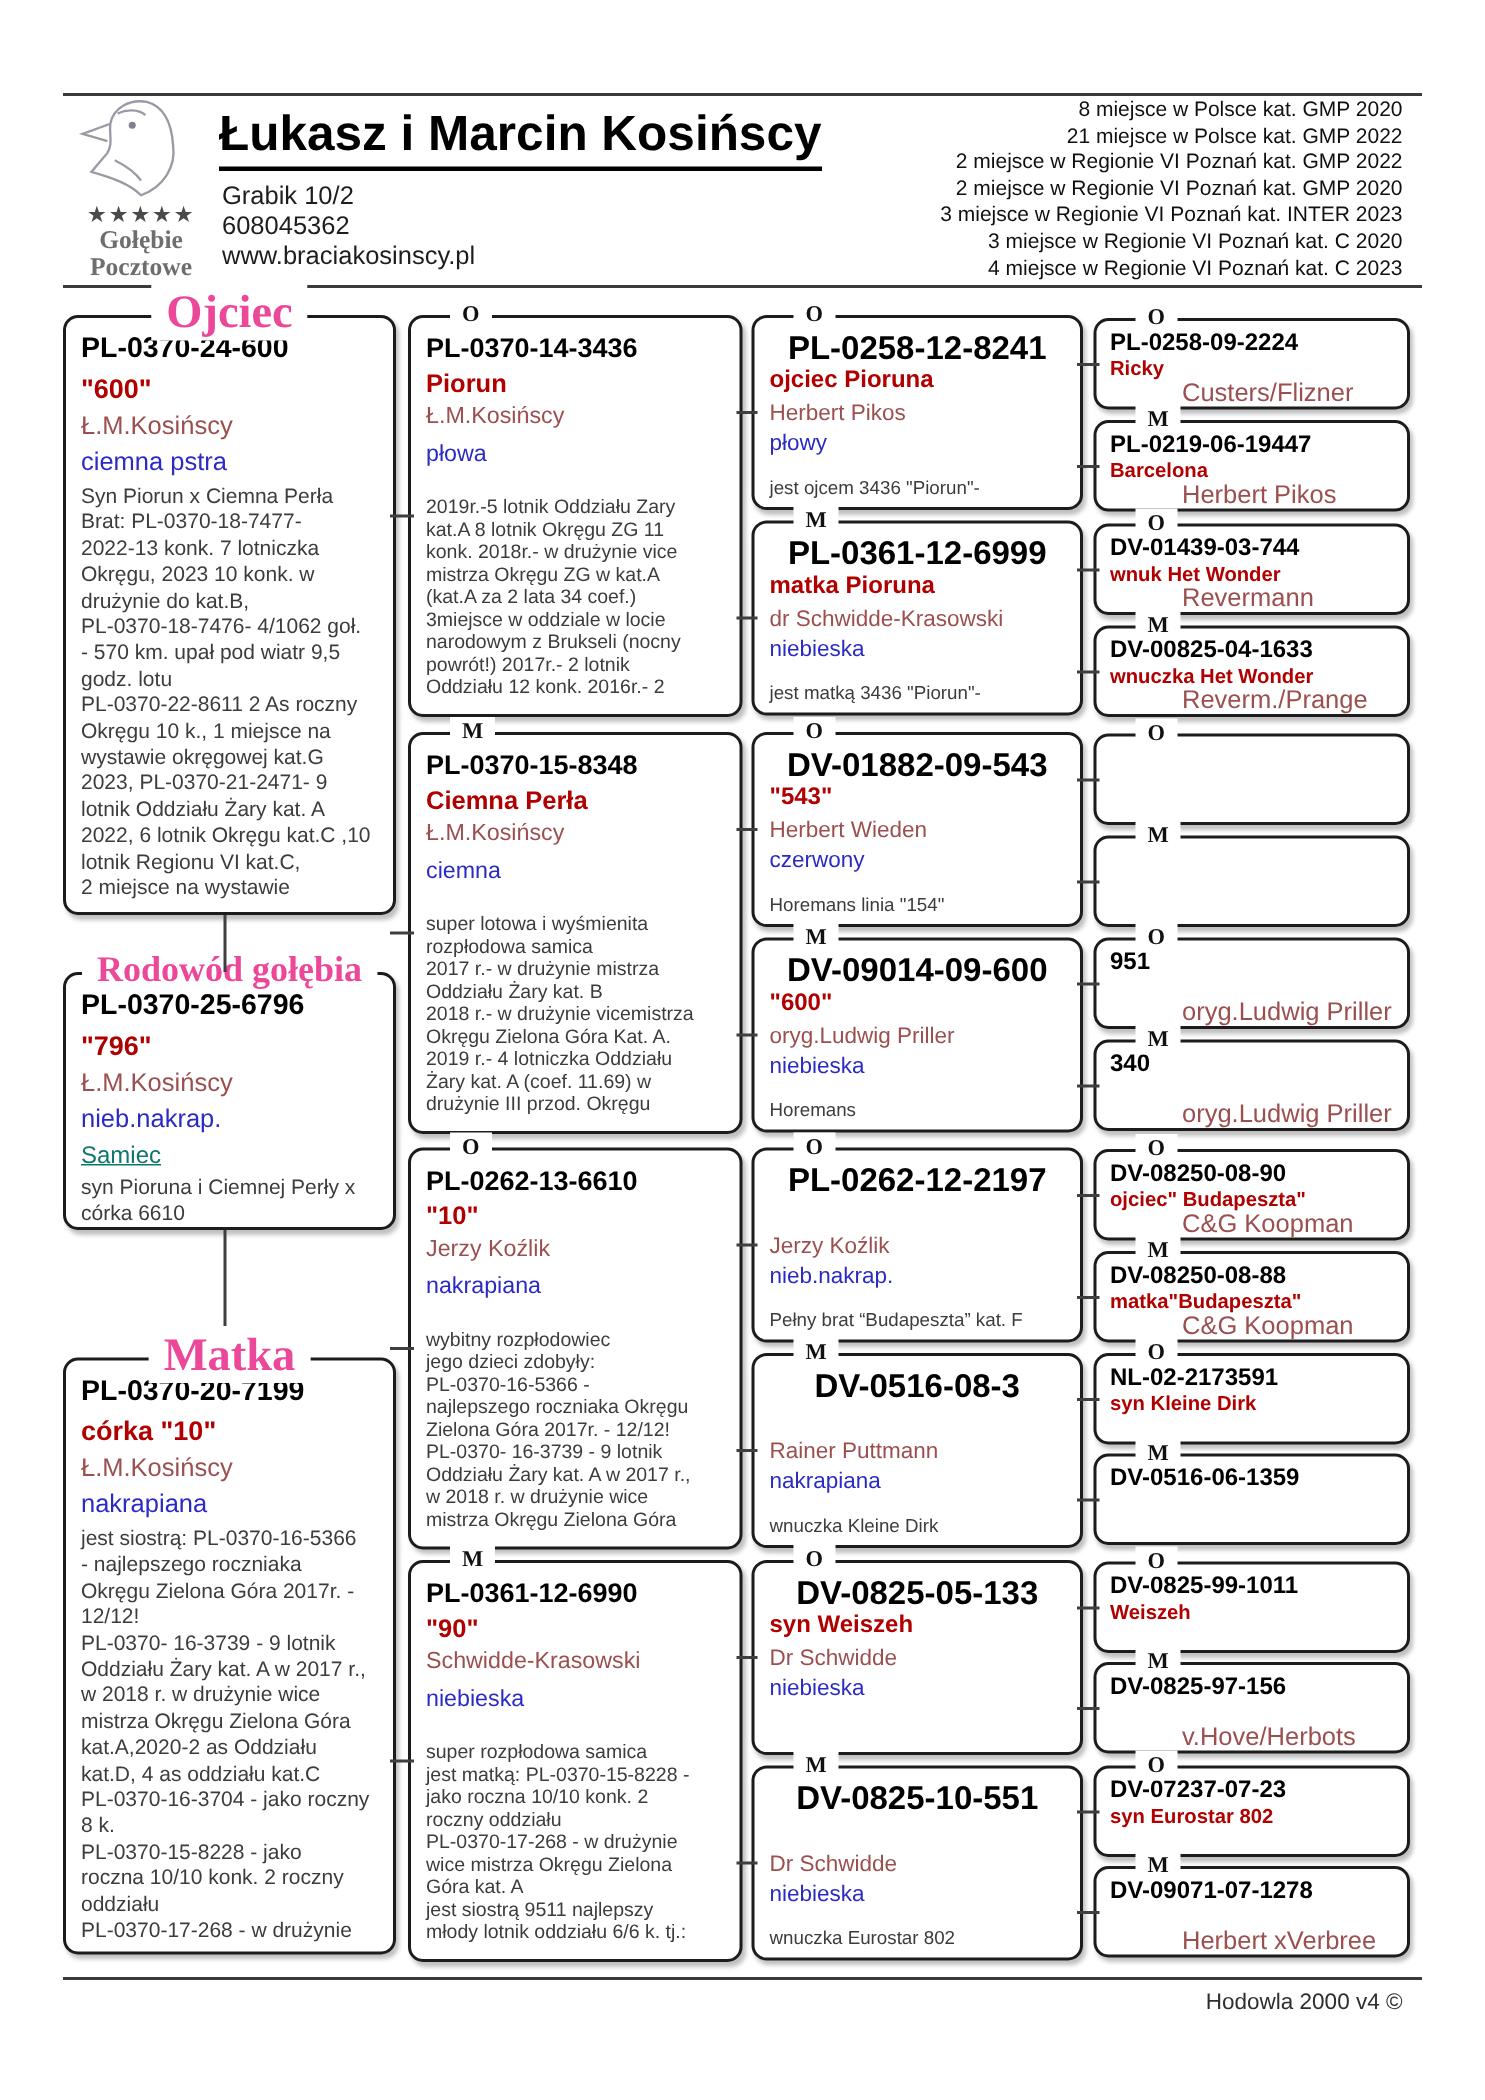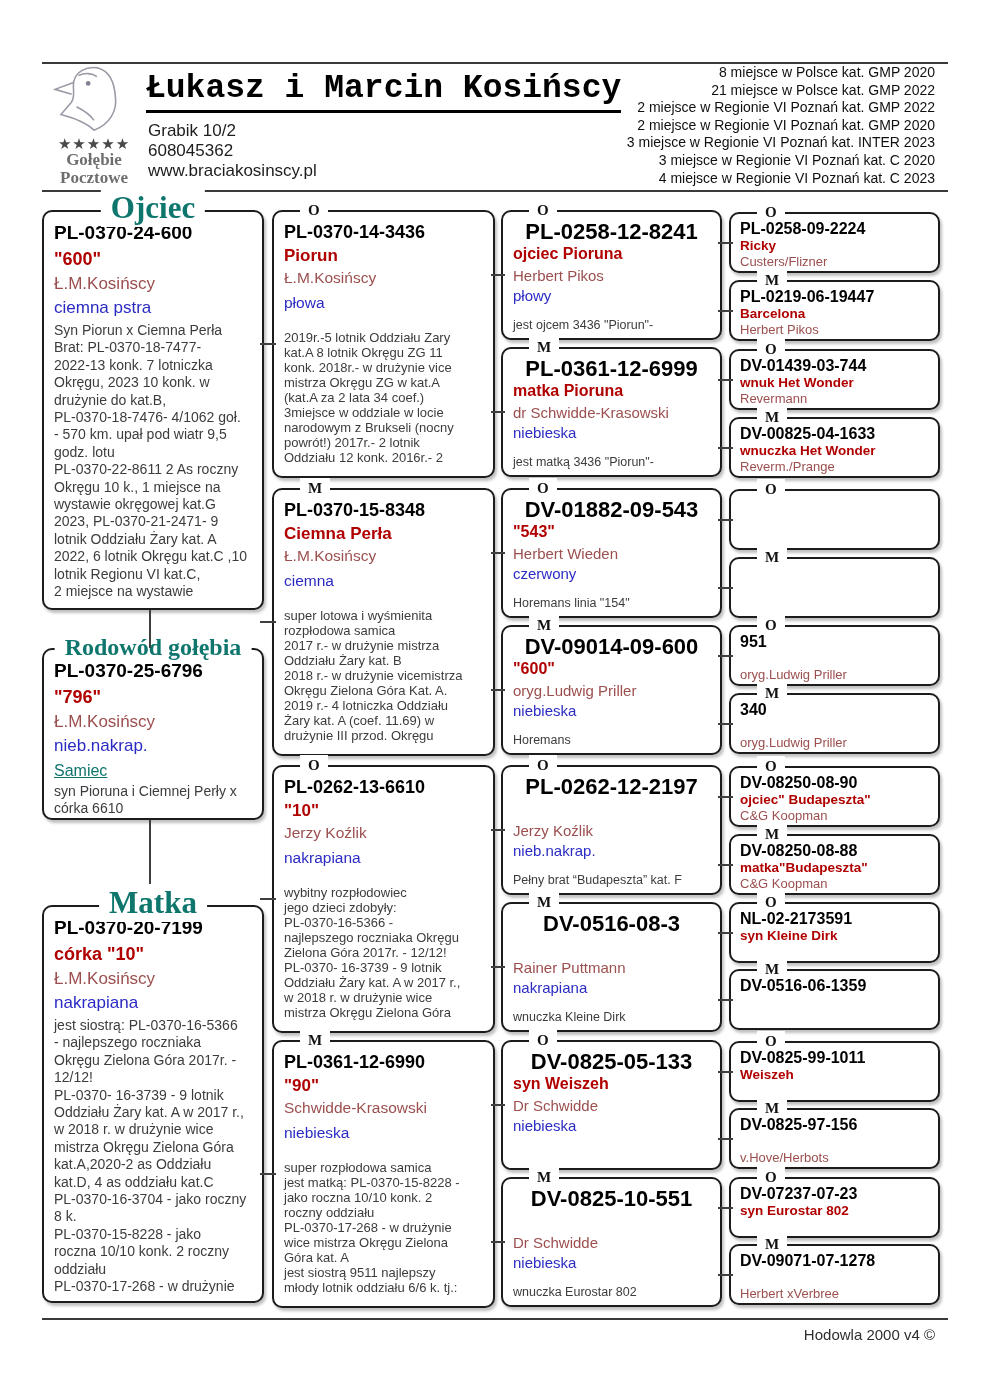--- a/index.html
+++ b/index.html
@@ -9,34 +9,34 @@
   .rule { position:absolute; background:#3a3a3a; height:2px; }
 
   
   .logo { position:absolute; left:44px; top:64px; width:100px; text-align:center; }
   .logo svg { display:block; margin:0 auto; }
   .logo .stars { font-size:15px; color:#4a4a4a; line-height:15px; letter-spacing:1px; }
   .logo .l1, .logo .l2 { font-family:"Liberation Serif",serif; font-weight:bold;
                          font-size:17px; line-height:18px; color:#6e6e6e; }
 
   .title { position:absolute; left:146px; top:70px; font-size:33px; font-weight:bold;
-           color:#000; border-bottom:3px solid #000; padding-bottom:3px; white-space:nowrap;font-family:Liberation Mono, monospace; }
+           color:#000; border-bottom:3px solid #000; padding-bottom:3px; white-space:nowrap; }
   .contact { position:absolute; left:148px; top:121px; font-size:17px; line-height:20px; color:#1d1d1d; }
   .achv { position:absolute; right:55px; top:64px; text-align:right; font-size:14px;
           line-height:17.6px; color:#101010; }
 
   
   .pbox { position:absolute; background:#fff; border:2px solid #1c1c1c; border-radius:10px;
           box-shadow:2px 3px 3px rgba(0,0,0,0.25); box-sizing:border-box; padding:8px 10px 6px; }
   .ptag { position:absolute; top:-12px; left:26px; background:#fff; padding:0 8px;
           font-family:"Liberation Serif",serif; font-weight:bold; font-size:15px;
           color:#111; line-height:20px; }
   .ptitle { position:absolute; left:50%; transform:translateX(-50%); background:#fff;
             padding:0 10px; font-family:"Liberation Serif",serif; font-weight:bold;
-            color:#0f766e; white-space:nowrap; }
+            color:#ec4899; white-space:nowrap; }
   .ptitle.big { top:-23px; font-size:31px; line-height:38px; }
   .ptitle.med { top:-17px; font-size:24px; line-height:28px; }
 
   .ring { font-weight:bold; color:#000; }
   .name { font-weight:bold; color:#b00000; }
   .owner { color:#9c4f4f; }
   .colr { color:#2b2bc4; }
   .sex { color:#0f766e;text-decoration:underline; }
   .desc { color:#3c3c3c; white-space:pre-line; }
 
@@ -56,21 +56,21 @@
   .col3 { display:flex; flex-direction:column; }
   .col3 .ring { font-size:22px; line-height:23px;text-align:center; }
   .col3 .name { font-size:16px; line-height:22px; min-height:22px; }
   .col3 .owner { font-size:15px; line-height:21px; }
   .col3 .colr { font-size:15px; line-height:20px; }
   .col3 .desc { font-size:12.5px; line-height:14px; margin-top:auto; }
 
   .col4 { display:flex; flex-direction:column; padding:5px 9px; }
   .col4 .ring { font-size:16px; line-height:19px; min-height:19px; }
   .col4 .name { font-size:13.5px; line-height:16px; min-height:16px; }
-  .col4 .owner { font-size:13px; line-height:16px; margin-top:auto; }
+  .col4 .owner { font-size:17px; line-height:16px; margin-top:auto;margin-left:48px; }
 
   .ch { position:absolute; height:2px; background:#3f3f3f; }
   .cv { position:absolute; width:2px; background:#3f3f3f; }
 
   .footer { position:absolute; right:55px; top:1326px; font-size:15px; color:#2e2e2e; }
 </style>
 </head>
 <body>
 
 <div class="page">

